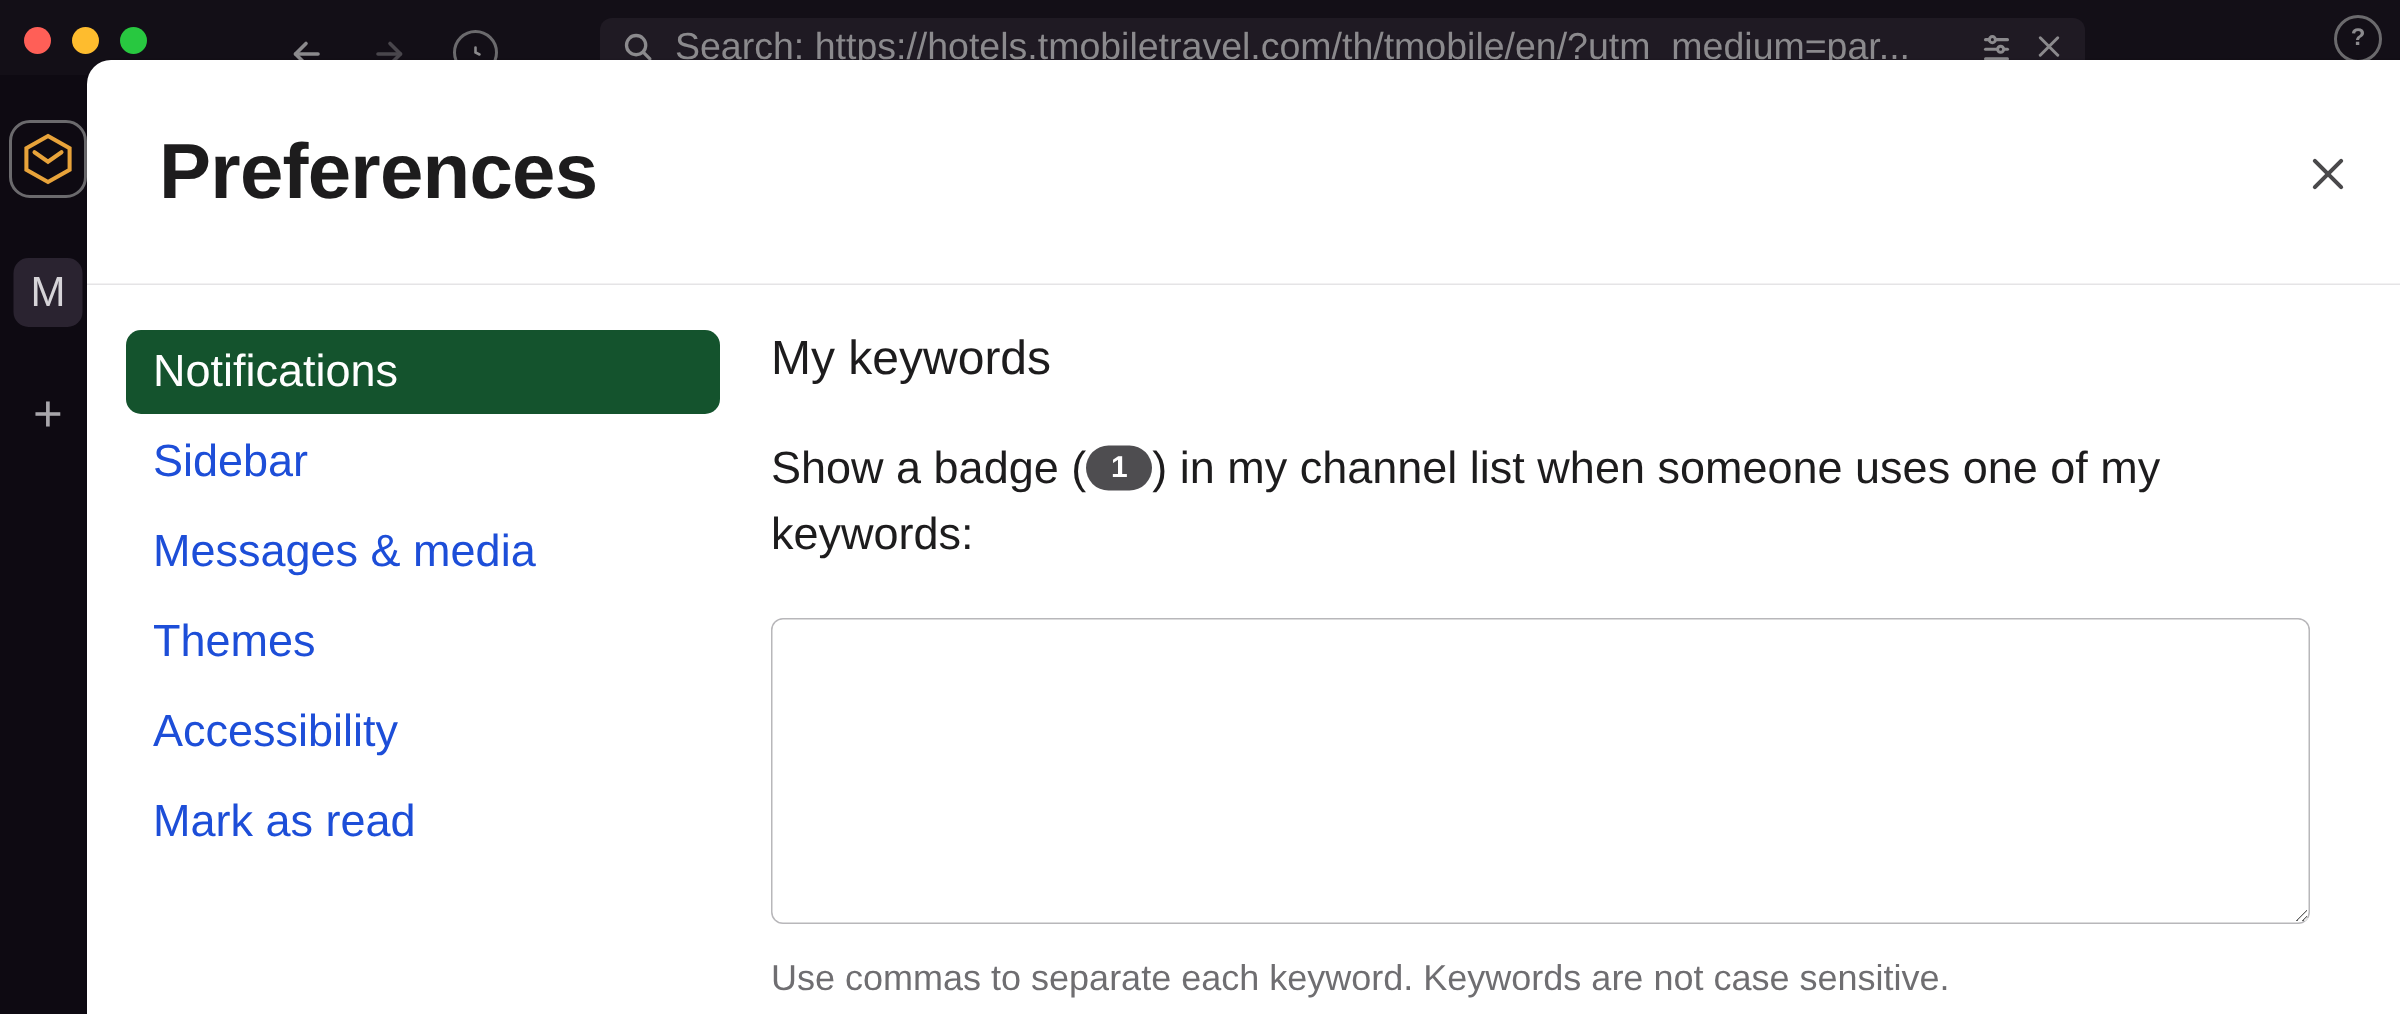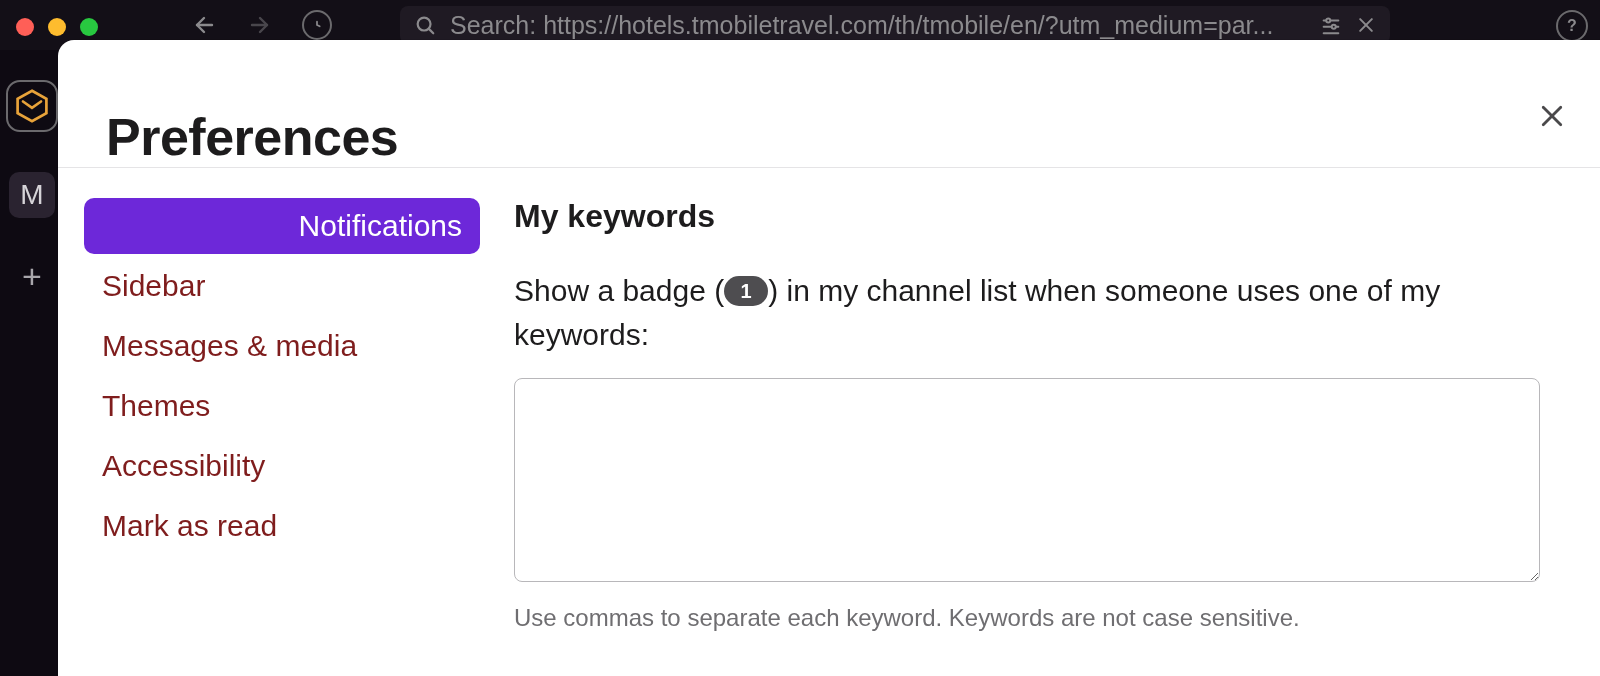--- a/index.html
+++ b/index.html
@@ -27,24 +27,25 @@
     .dot-yellow { background:#febc2e; }
     .dot-green  { background:#28c840; }
 
     
     .topbar {
       position: absolute;
       top: 0; left: 0; right: 0;
       height: 50px;
       background: #130f17;
       display: flex;
-      align-items: center;
+      align-items: flex-end;
       gap: 28px;
       padding-left: 190px;
       color: #8b8a8d;
+      text-decoration: underline;
     }
     .topbar .nav-arrow {
       width: 28px; height: 28px; display:flex; align-items:center; justify-content:center;
       color:#8b8a8d;
     }
     .topbar .history-icon {
       width: 30px; height:30px; display:flex; align-items:center;justify-content:center;
       border:2px solid #6b6a6d; border-radius:50%;
       color:#8b8a8d;
     }
@@ -98,22 +99,22 @@
     
     .modal {
       position:absolute;
       top:40px; left:58px; right:0; bottom:0;
       background:#ffffff;
       border-top-left-radius:16px;
       box-shadow: 0 0 0 1px rgba(0,0,0,.05);
       display:flex; flex-direction:column;
     }
     .modal-header {
-      height:128px;
-      display:flex; align-items:flex-end;
+      height:150px;
+      display:flex; align-items:center;
       padding: 0 48px;
       border-bottom:1px solid #e5e4e6;
       position:relative;
     }
     .modal-title {
       font-size:52px;
       font-weight:800;
       letter-spacing:-0.5px;
       color:#1d1c1d;
     }
@@ -132,47 +133,46 @@
     .prefs-nav {
       width:448px;
       padding: 30px 26px 0 26px;
       display:flex; flex-direction:column; gap:4px;
     }
     .prefs-nav-item {
       height:56px;
       display:flex; align-items:center;
       padding: 0 18px;
       font-size:30px;
-      color:#7f1d1d;
+      color:#1d4ed8;
       border-radius:10px;
       cursor:pointer;
     }
     .prefs-nav-item.active {
-      background:#6d28d9;
+      background:#14532d;
       color:#ffffff;
       font-weight:500;
-      justify-content:flex-end;
     }
 
     
     .prefs-content {
       flex:1;
       padding: 30px 60px 0 8px;
     }
     .section-heading {
       font-size:32px;
-      font-weight:700;
+      font-weight:400;
       color:#1d1c1d;
       margin-bottom:34px;
     }
     .section-desc {
       font-size:30px;
       line-height:1.45;
       color:#1d1c1d;
-      margin-bottom:22px;
+      margin-bottom:34px;
     }
     .badge-pill {
       display:inline-flex;
       align-items:center; justify-content:center;
       min-width:44px; height:30px;
       padding:0 10px;
       background:#4e4d50;
       color:#ffffff;
       font-size:20px;
       font-weight:700;

